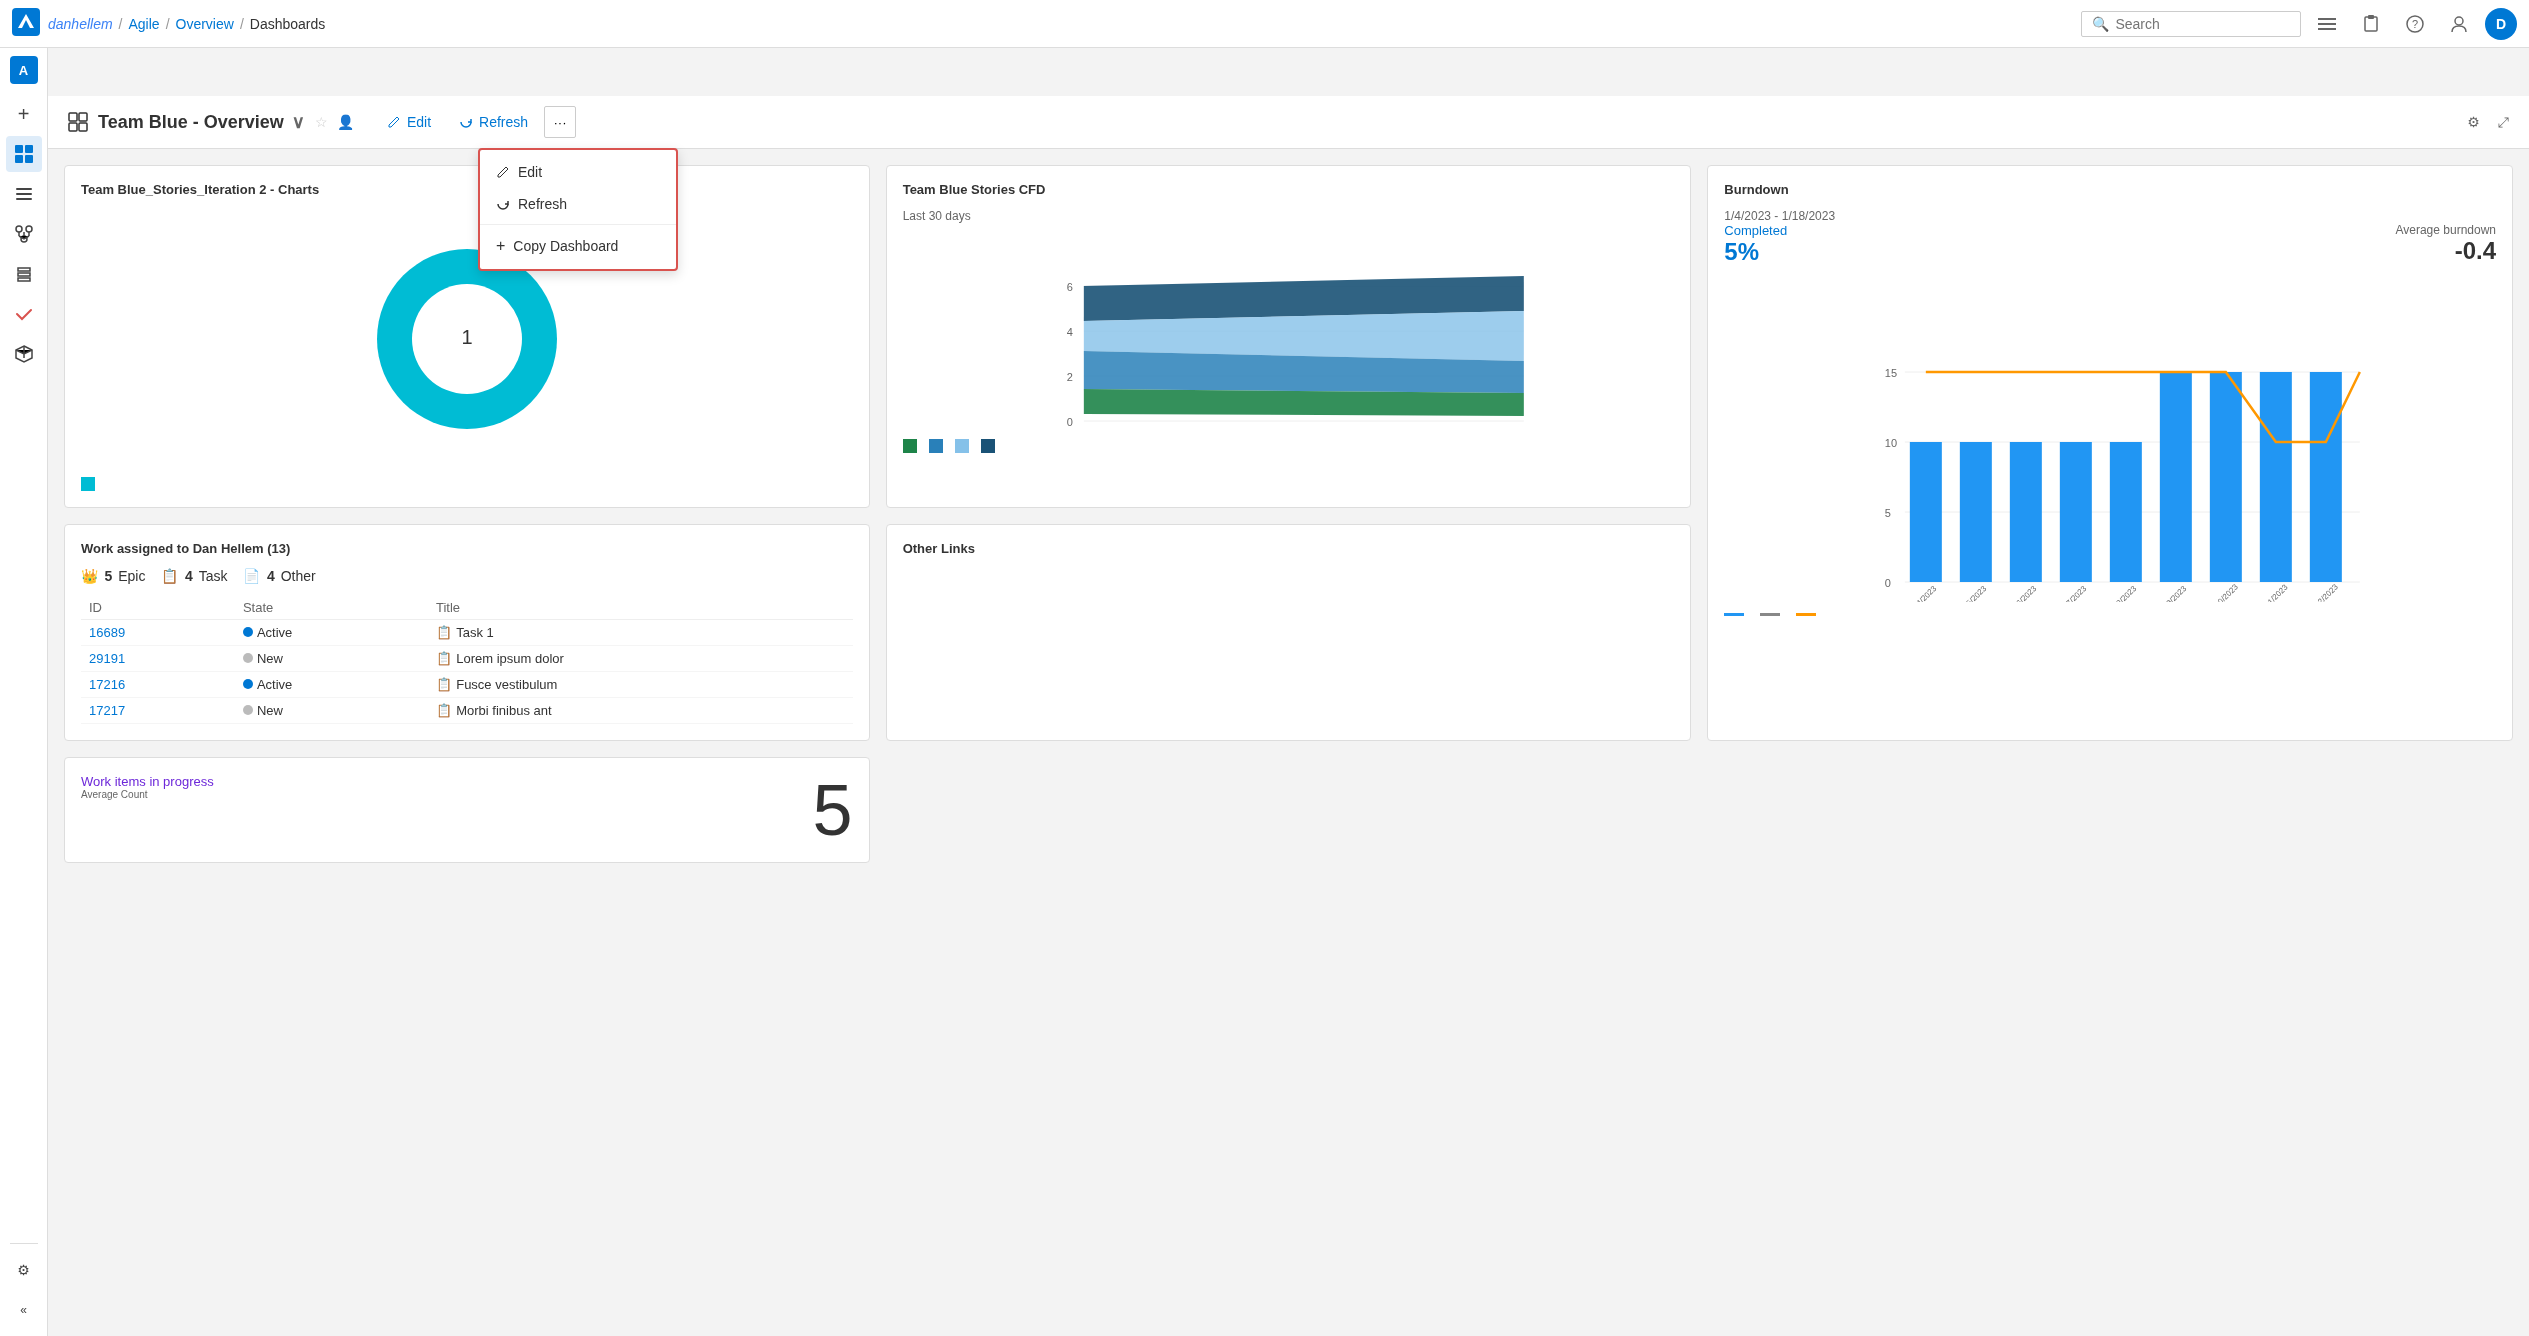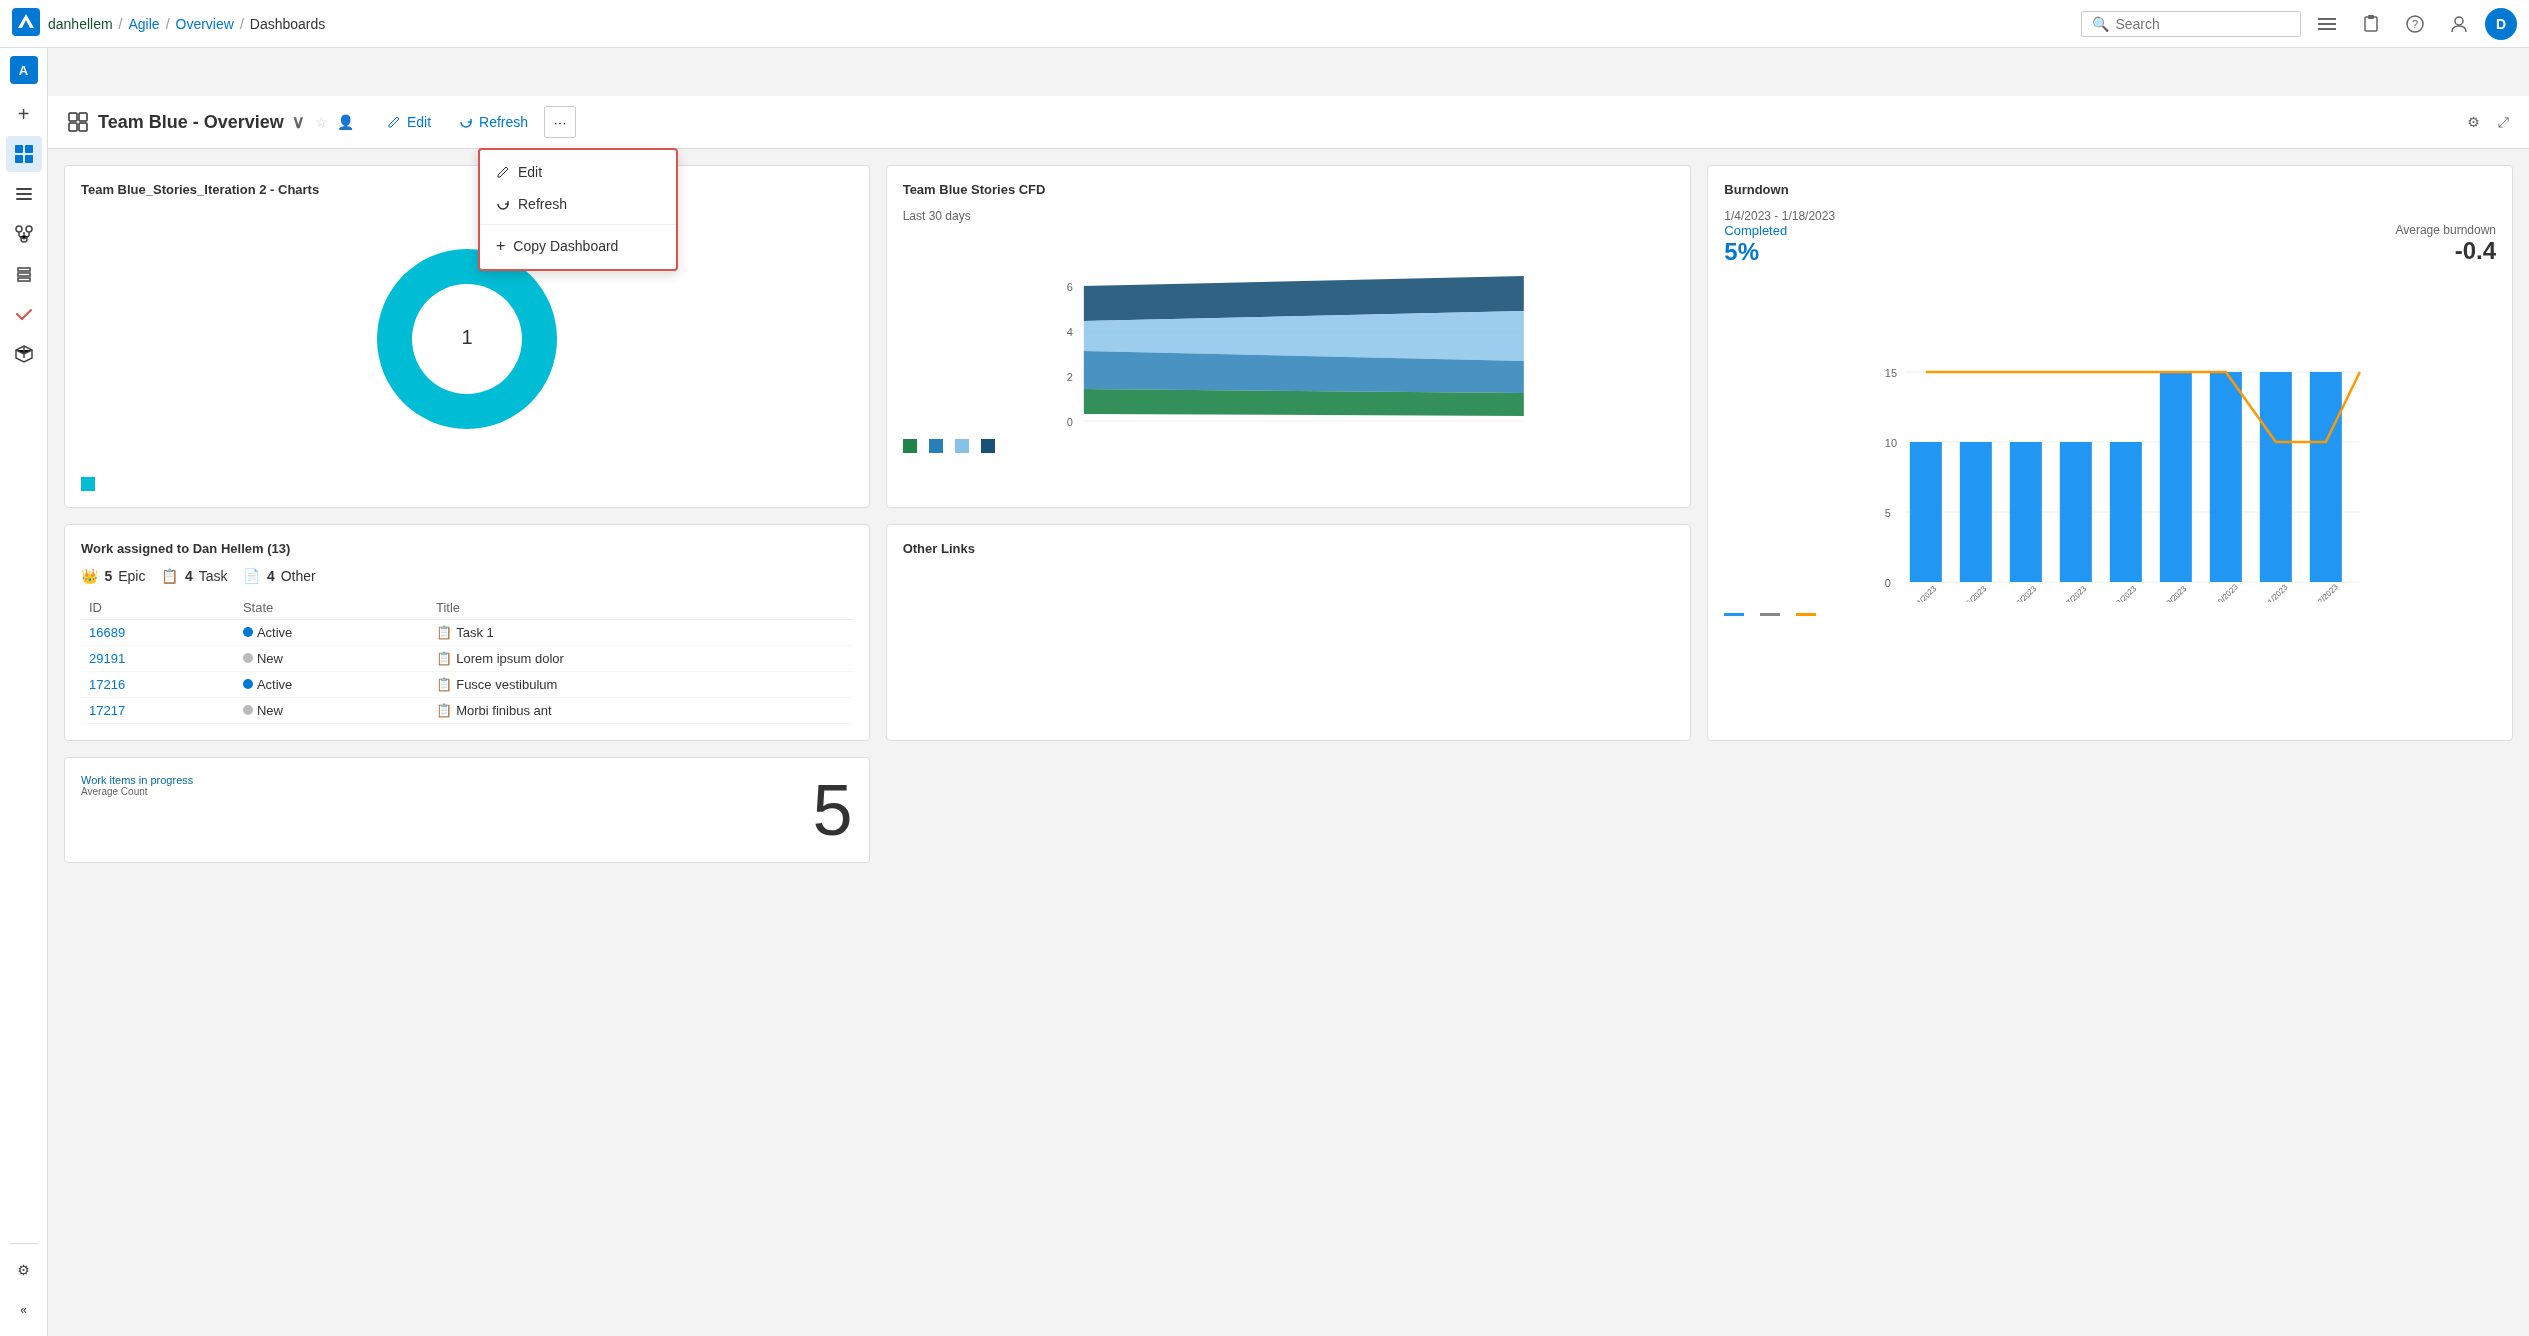--- a/index.html
+++ b/index.html
@@ -143,21 +143,21 @@
 <body>
 
 <nav class="top-nav">
   <div>
     <svg width="28" height="28" viewBox="0 0 28 28">
       <rect width="28" height="28" rx="4" fill="#0078d4"></rect>
       <path d="M6 20 L14 6 L22 20 L18 20 L14 12 L10 20Z" fill="white"></path>
     </svg>
   </div>
   <div class="nav-breadcrumb">
-    <span style="color:#14532d;cursor:pointer;">danhellem</span>
+    <span style="color:#3b82f6;cursor:pointer;font-style:italic;">danhellem</span>
     <span class="sep">/</span>
     <span style="color:#0078d4;cursor:pointer;">Agile</span>
     <span class="sep">/</span>
     <span style="color:#0078d4;cursor:pointer;">Overview</span>
     <span class="sep">/</span>
     <span>Dashboards</span>
   </div>
   <div class="nav-spacer"></div>
   <div class="nav-search">
     <span style="color:#666;">🔍</span>
@@ -366,21 +366,21 @@
         </div>
         <div class="legend-item">
           <div class="legend-color" style="background:#1a5276;"></div>
         </div>
       </div>
     </div>
 
     <div class="card work-items-card">
       <div class="wi-header">
         <div>
-          <div style="font-size:11px;color:#0369a1;text-align:right;">Work items in progress</div>
+          <div style="font-size:13px;color:#6d28d9;text-align:right;">Work items in progress</div>
           <div style="font-size:10px;color:#666;">Average Count</div>
         </div>
         <div class="wi-count">5</div>
       </div>
     </div>
 
     <div class="card burndown-card" style="grid-column:3;grid-row:1/3;">
       <div class="card-title">Burndown</div>
       <div class="burndown-dates">1/4/2023 - 1/18/2023</div>
       <div class="burndown-stats">

